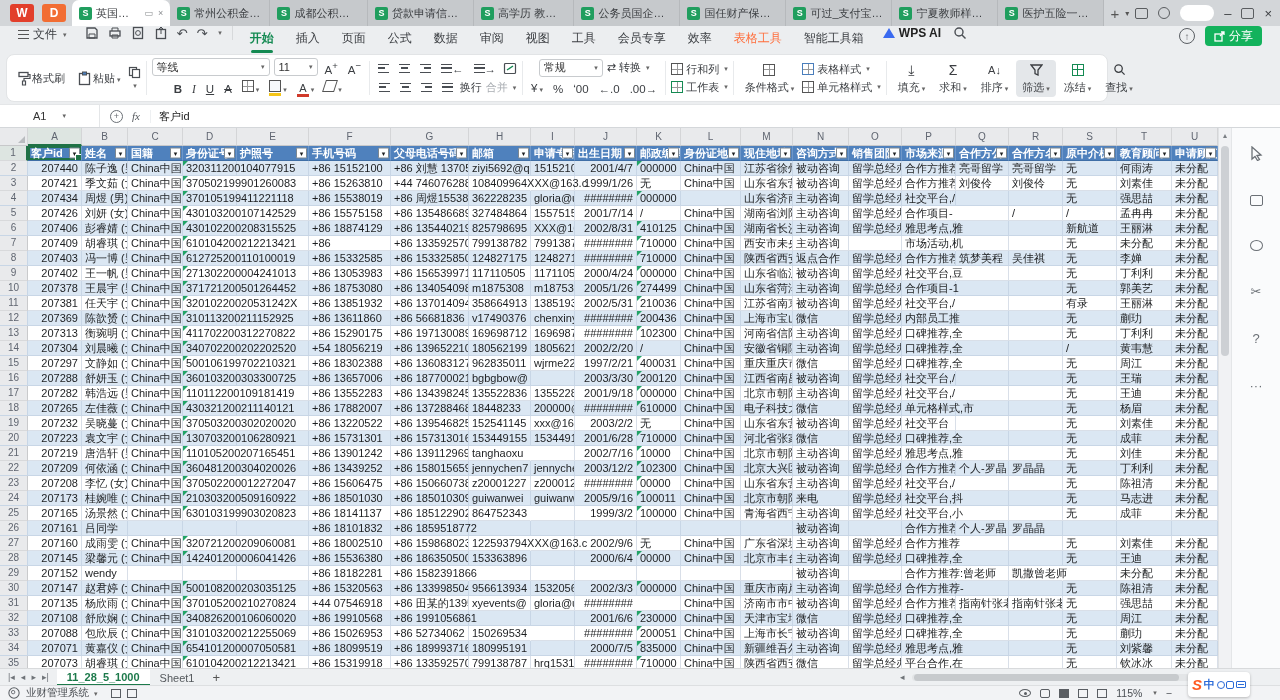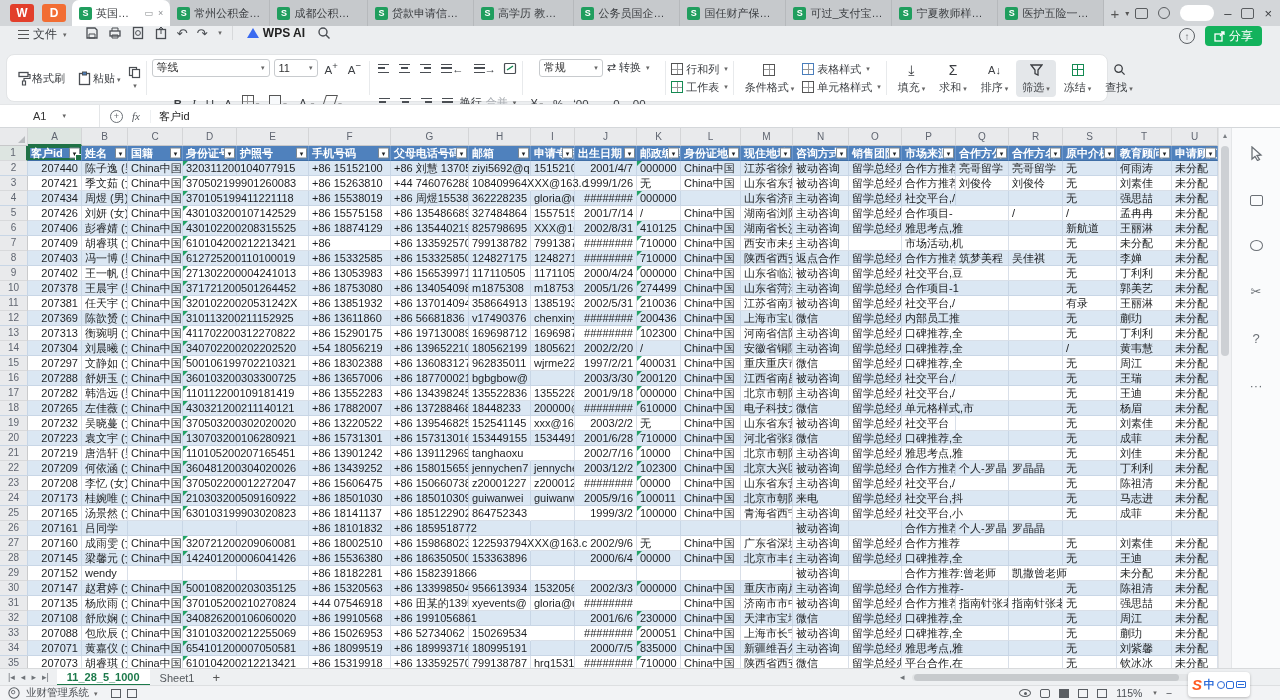--- a/index.html
+++ b/index.html
@@ -39,21 +39,21 @@
   .searchic{margin-left:4px;}
   .mright{margin-left:auto;display:flex;align-items:center;gap:10px;padding-right:8px;}
   .upcirc{width:16px;height:16px;border:1.3px solid #5a5e63;border-radius:50%;color:#5a5e63;font-size:10px;display:flex;align-items:center;justify-content:center;}
   .sharebtn{background:#13b25c;color:#fff;border-radius:4px;height:20px;display:flex;align-items:center;gap:4px;padding:0 9px;font-size:12px;}
   
   .ribbon{position:absolute;top:54px;left:6px;width:1102px;height:48px;background:#fff;border:1px solid #e2e4e6;border-radius:8px;display:flex;align-items:center;padding:2px 4px;}
   .vsep{width:1px;height:34px;background:#e8eaec;margin:0 5px;flex:none;}
   .rgroup{display:flex;align-items:center;gap:2px;flex:none;}
   .rbig{display:flex;flex-direction:row;align-items:center;justify-content:center;font-size:11px;color:#3b3e42;padding:1px 5px;gap:1px;}
   .rcol{display:flex;flex-direction:column;gap:3px;}
-  .rrow{display:flex;align-items:center;gap:4px;margin-top:15px;}
+  .rrow{display:flex;align-items:center;gap:4px;}
   .tbtn{font-size:11.5px;color:#3b3e42;padding:0 3px;line-height:16px;white-space:nowrap;}
   .tbtn b{font-weight:bold;} .it{font-style:italic;font-family:"Liberation Serif",serif;} .un{text-decoration:underline;} .st{text-decoration:line-through;}
   .caret{font-size:7px;color:#666;margin-left:2px;}
   .select{border:1px solid #c8cbce;border-radius:3px;height:18px;display:inline-flex;align-items:center;justify-content:space-between;padding:0 4px;font-size:11px;background:#fff;}
   .w-name{width:118px;} .w-size{width:44px;} .w-num{width:64px;}
   .grid-ic{width:12px;height:12px;border:1px solid #555;background:linear-gradient(#999,#999) center/12px 1px no-repeat,linear-gradient(#999,#999) center/1px 12px no-repeat;display:inline-block;}
   .colorbtn{display:inline-flex;flex-direction:column;align-items:center;line-height:10px;font-size:11px;}
   .cbar{width:12px;height:3px;margin-top:1px;}
   .lblbtn{display:flex;align-items:center;gap:3px;font-size:11px;color:#3b3e42;white-space:nowrap;}
   .tall{display:flex;flex-direction:column;align-items:center;font-size:11px;color:#3b3e42;padding:0 6px;gap:2px;white-space:nowrap;}
@@ -205,20 +205,34 @@
         <circle cx="7" cy="7" r="2.4" fill="none" stroke="#4a4e53"></circle>
       </svg>
     <svg width="14" height="14" viewBox="0 0 14 14">
         <rect x="2.5" y="3.5" width="9" height="9" fill="none" stroke="#4a4e53" stroke-width="1.3"></rect>
         <path d="M7 8V1M5 3l2-2 2 2" fill="none" stroke="#4a4e53"></path>
       </svg>
     <span class="uglyph">↶</span>
     <span class="uglyph">↷</span>
     <span class="caret">▾</span>
   </div>
+  <div id="menu-items" style="display: flex;">
+      <div class="menu-item active">开始</div>
+      <div class="menu-item">插入</div>
+      <div class="menu-item">页面</div>
+      <div class="menu-item">公式</div>
+      <div class="menu-item">数据</div>
+      <div class="menu-item">审阅</div>
+      <div class="menu-item">视图</div>
+      <div class="menu-item">工具</div>
+      <div class="menu-item">会员专享</div>
+      <div class="menu-item">效率</div>
+      <div class="menu-item accent">表格工具</div>
+      <div class="menu-item">智能工具箱</div>
+    </div>
   <div class="ai">
     <span class="aitri"></span>
     <span>WPS AI</span>
   </div>
   <svg class="searchic" width="14" height="14" viewBox="0 0 14 14">
       <circle cx="6" cy="6" r="4" fill="none" stroke="#4a4e53" stroke-width="1.4"></circle>
       <path d="M9 9l3.5 3.5" stroke="#4a4e53" stroke-width="1.4"></path>
     </svg>
   <div class="mright">
     <span class="upcirc">↑</span>

